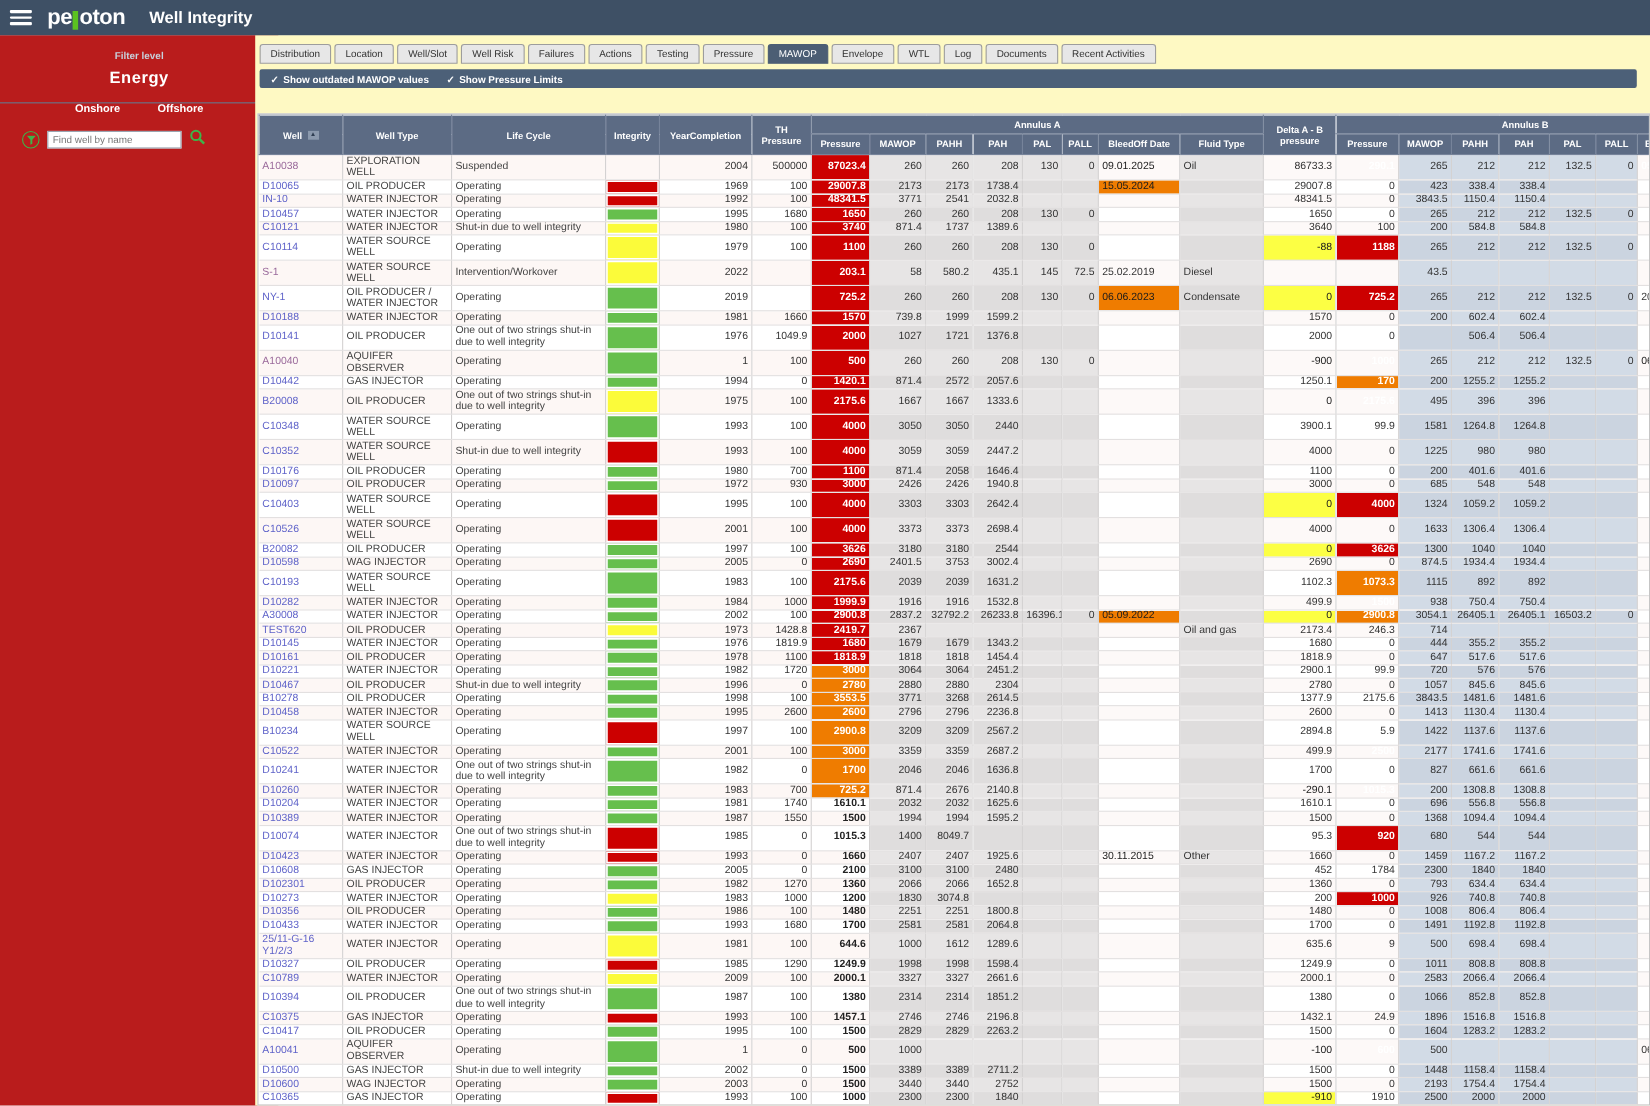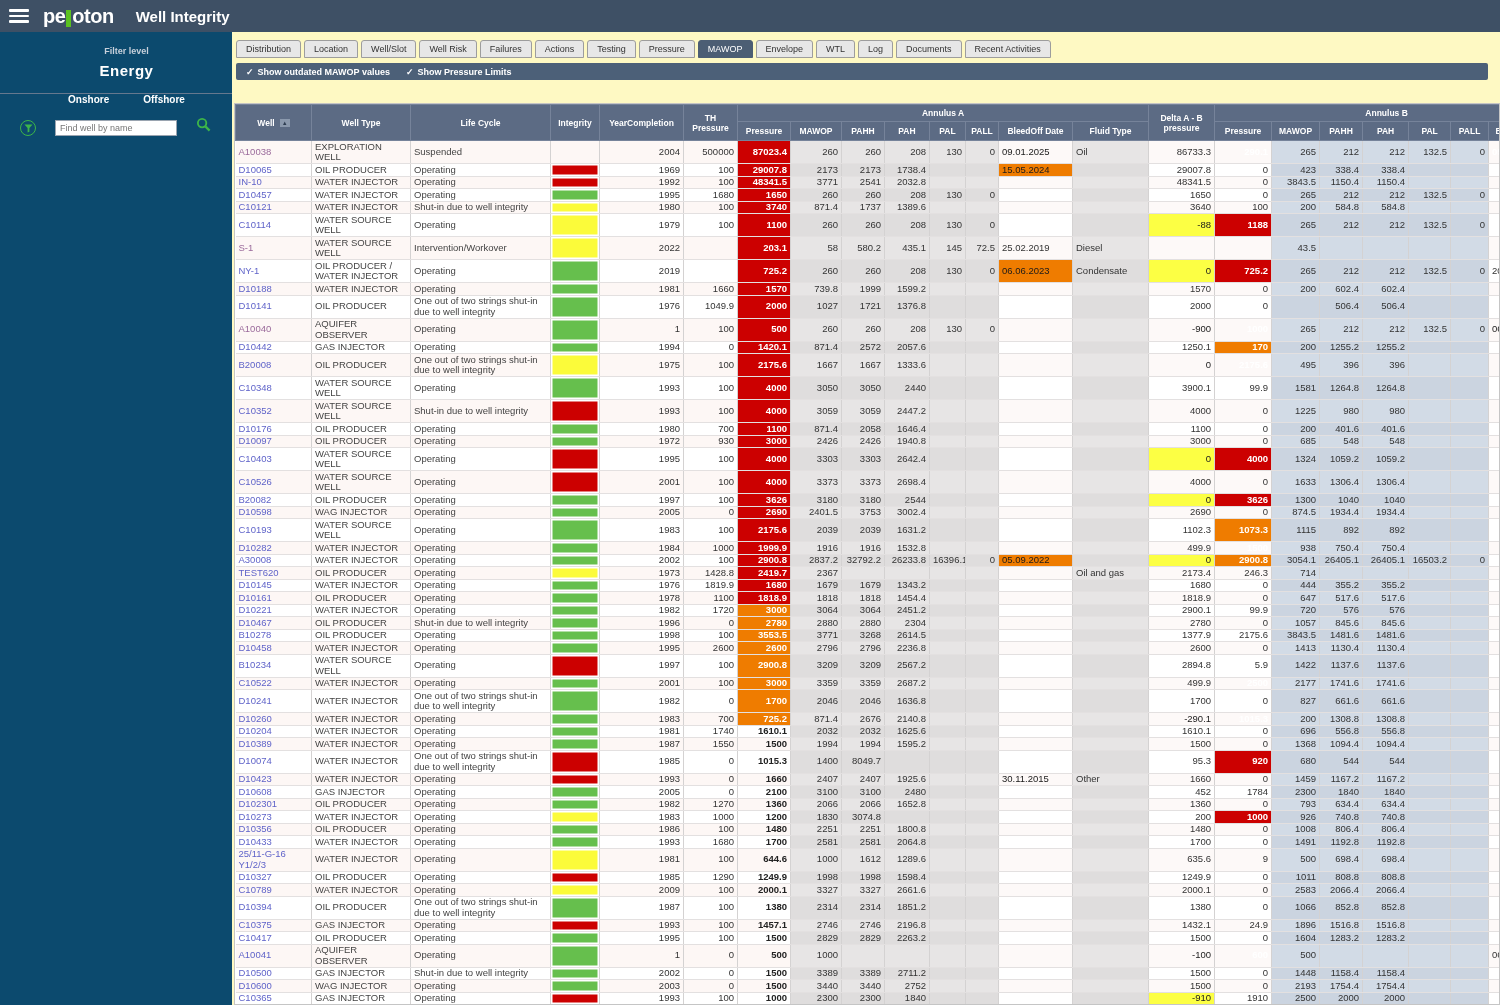--- a/index.html
+++ b/index.html
@@ -7,27 +7,27 @@
 
   
   #topbar { position:absolute; left:0; top:0; width:1500px; height:32px; background:#3e5065; display:flex; align-items:center; z-index:5; }
   #hamburger { width:20px; margin-left:9px; cursor:pointer; }
   #hamburger div { height:2.5px; background:#fff; margin:3px 0; border-radius:1px; }
   #logo { display:flex; align-items:flex-end; margin-left:14px; color:#fff; font-weight:bold; font-size:20px; letter-spacing:-0.5px; }
   #logo .greenbar { display:inline-block; width:5px; height:17px; background:#5bc221; margin:0 1px 1px 1px; }
   #apptitle { color:#fff; font-weight:bold; font-size:15px; margin-left:22px; }
 
   
-  #sidebar { position:absolute; left:0; top:32px; width:253px; height:973px; background:#0c4a6e; }
+  #sidebar { position:absolute; left:0; top:32px; width:253px; height:973px; background:#b91c1c; }
   .filter-label { text-align:center; color:#c7d0db; font-size:9px; font-weight:bold; padding-top:14px; }
   .filter-value { text-align:center; color:#fff; font-size:15px; font-weight:bold; padding-top:6px; letter-spacing:0.5px; }
   .side-divider { border-top:1px solid #66788e; margin:14px 0 0 0; }
   .shore-row { display:flex; justify-content:center; gap:34px; margin-top:0;text-align:center; }
   .shore-btn { color:#fff; font-size:10px; font-weight:bold; cursor:pointer; }
-  .search-row { display:flex; align-items:flex-end; margin:12px 0 0 20px; gap:19px; }
+  .search-row { display:flex; align-items:center; margin:12px 0 0 20px; gap:7px; }
   .funnel-wrap { width:16px; height:16px; border:1.5px solid #3db549; border-radius:50%; display:flex; align-items:center; justify-content:center; }
   #well-search { width:122px; height:16px; font-size:9px; padding:0 4px; border:1px solid #9aa4b0; background:#fff; color:#333; }
   #well-search::placeholder { color:#777; }
 
   
   #main { position:absolute; left:232px; top:32px; right:0; bottom:0; background:#fef9c3;padding-left:36px; }
 
   #tabbar { position:absolute; left:4px; top:8px; display:flex; gap:3px; }
   .tab { background:#e7e7e7; border:1px solid #9d9d9d; border-radius:3px 3px 0 0; font-size:9px; color:#333; padding:3px 9px 3px 9px; cursor:pointer; white-space:nowrap; }
   .tab.active { background:#4c5e74; color:#fff; border-color:#4c5e74; }

